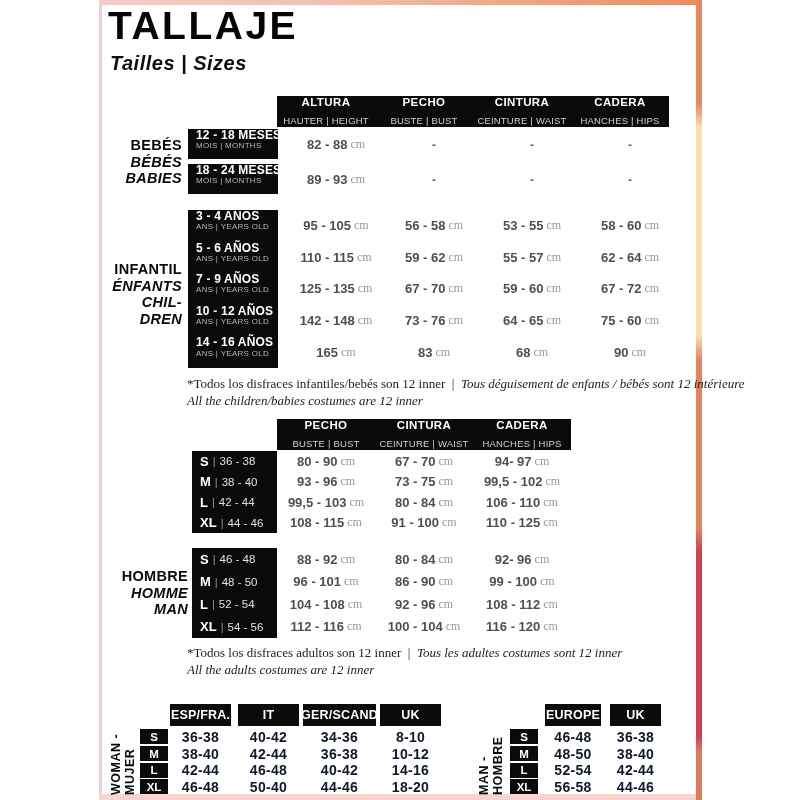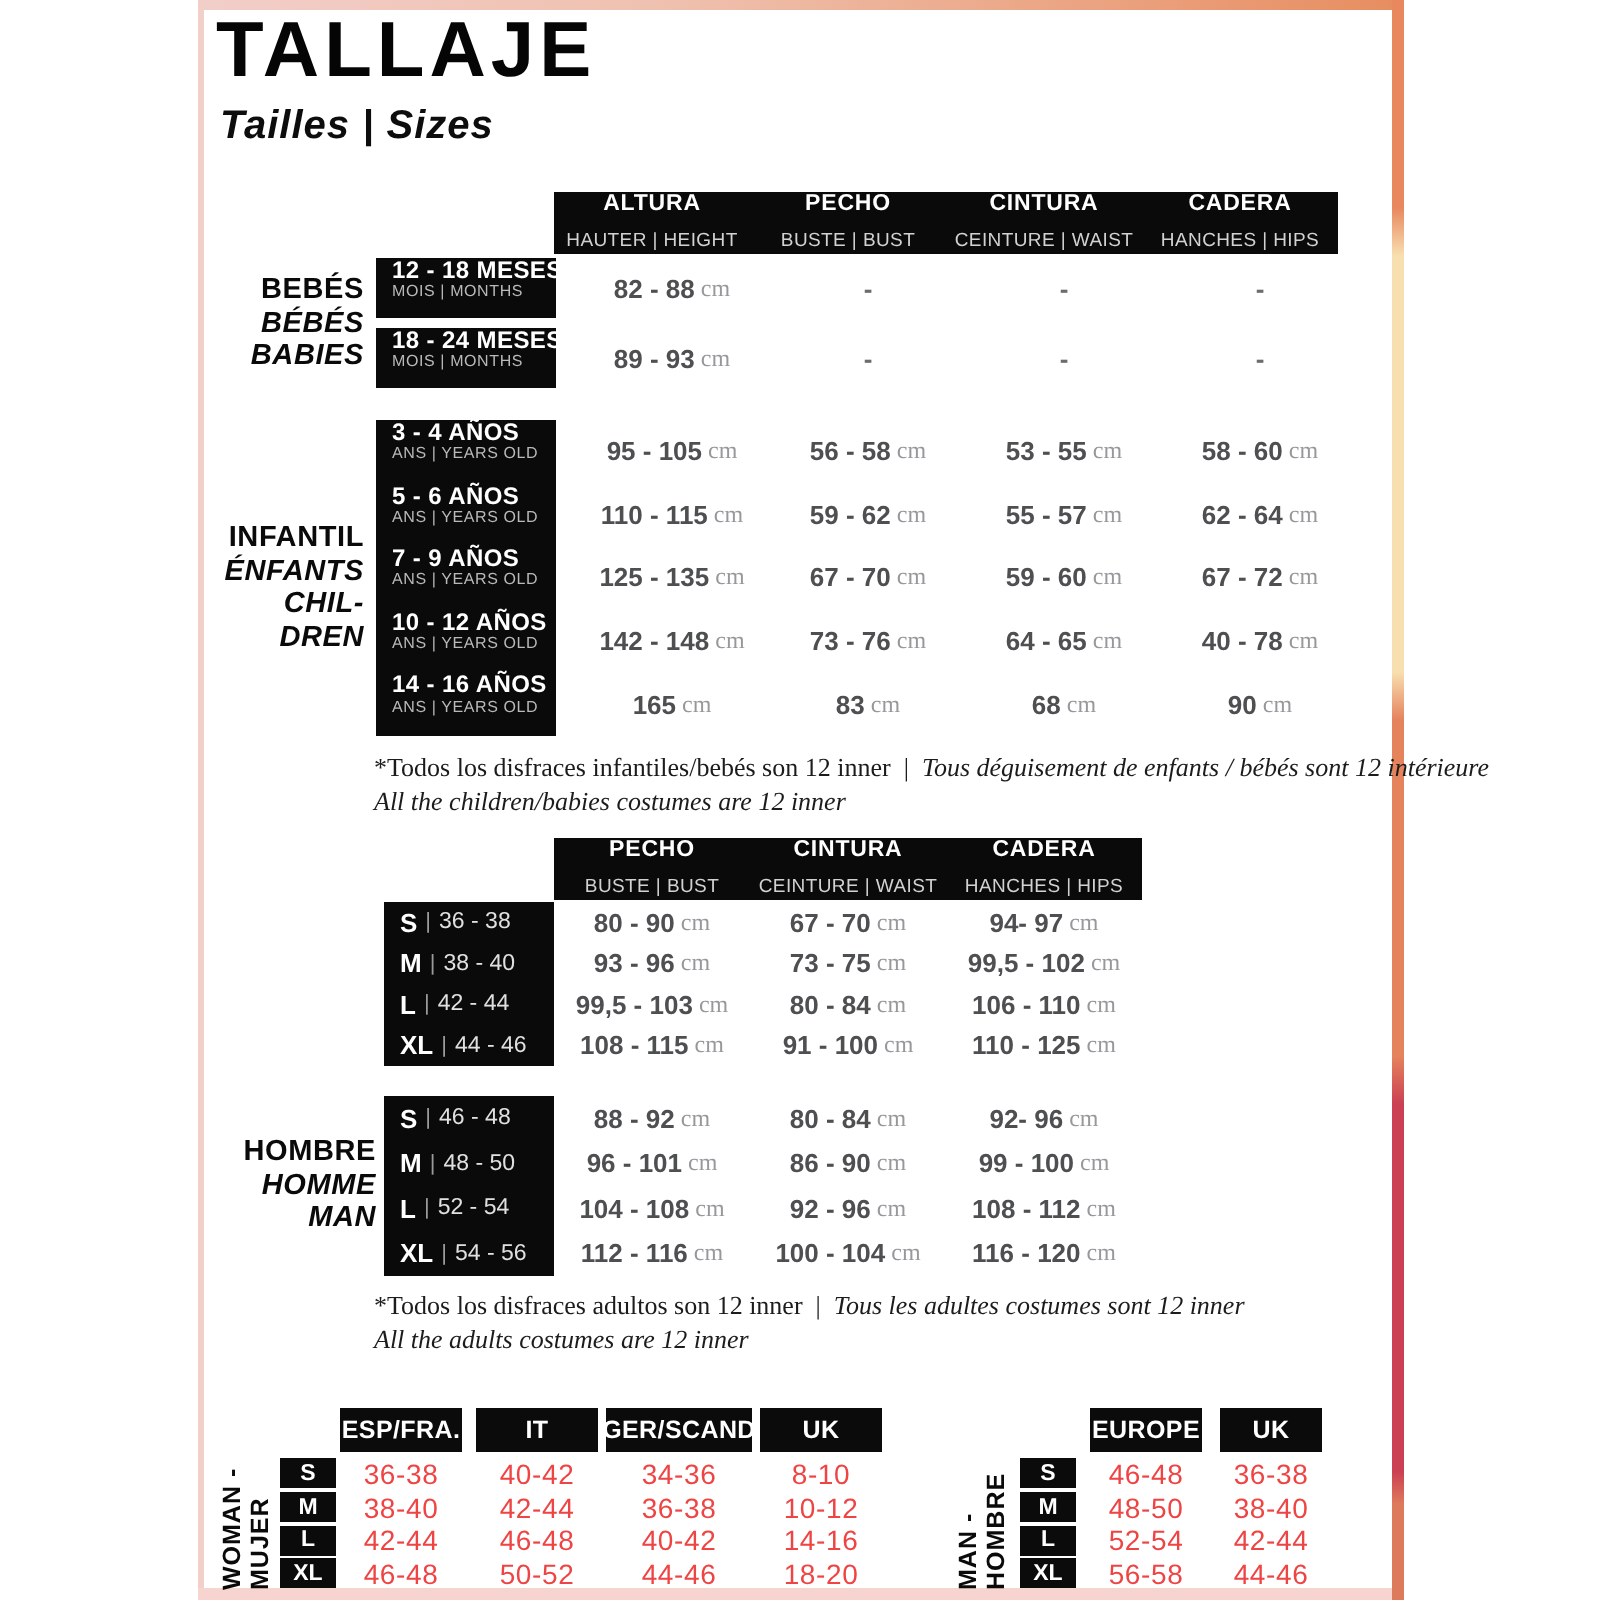--- a/index.html
+++ b/index.html
@@ -41,21 +41,21 @@
   .grp .it{font-style:italic;}
 
   
   .fnote{position:absolute;font-family:"Liberation Serif", serif;font-size:13px;line-height:16.5px;color:#1c1c1c;white-space:nowrap;}
   .it{font-style:italic;}
 
   
   .bx{position:absolute;background:#0b0b0b;color:#ffffff;display:flex;align-items:center;justify-content:center;font-weight:bold;white-space:nowrap;}
   .bx.hd{font-size:12.5px;letter-spacing:0.2px;}
   .bx.sz2{font-size:11.5px;}
-  .bval{position:absolute;display:flex;align-items:center;justify-content:center;font-weight:normal;font-size:14px;color:#ef4444;letter-spacing:0.3px;white-space:nowrap;}
+  .bval{position:absolute;display:flex;align-items:center;justify-content:center;font-weight:bold;font-size:14px;color:#0f172a;letter-spacing:0.3px;white-space:nowrap;}
   .vlabel{position:absolute;writing-mode:vertical-rl;transform:rotate(180deg);display:flex;align-items:center;justify-content:center;font-weight:bold;font-size:12.5px;letter-spacing:0.5px;color:#0a0a0a;}
 </style>
 </head>
 <body>
 
 <div id="page">
 
   <div class="frame" id="frame-left" style="left: 99px; top: 0px; width: 3px; height: 800px; background: rgb(243, 207, 202);"></div>
   <div class="frame" id="frame-top" style="left: 99px; top: 0px; width: 597px; height: 5px; background: linear-gradient(to right, rgb(242, 206, 201) 0%, rgb(239, 192, 174) 40%, rgb(231, 142, 97) 100%);"></div>
   <div class="frame" id="frame-right" style="left: 696px; top: 0px; width: 6px; height: 800px; background: linear-gradient(rgb(232, 136, 95) 0%, rgb(232, 136, 95) 13%, rgb(248, 223, 176) 16%, rgb(248, 223, 176) 42%, rgb(229, 131, 93) 45%, rgb(229, 131, 93) 66%, rgb(203, 65, 83) 69%, rgb(203, 65, 83) 92%, rgb(222, 122, 92) 94%, rgb(222, 122, 92) 100%);"></div>
@@ -302,21 +302,21 @@
       </div>
       <div class="cell">
         <span class="num">73 - 76</span>
         <span class="unit">cm</span>
       </div>
       <div class="cell">
         <span class="num">64 - 65</span>
         <span class="unit">cm</span>
       </div>
       <div class="cell">
-        <span class="num">40 - 78</span>
+        <span class="num">75 - 60</span>
         <span class="unit">cm</span>
       </div>
     </div>
     <div class="vals" style="left: 287px; top: 336.4px; width: 392px; height: 31.6px; grid-template-columns: repeat(4, 1fr);">
       <div class="cell">
         <span class="num">165</span>
         <span class="unit">cm</span>
       </div>
       <div class="cell">
         <span class="num">83</span>
@@ -457,21 +457,21 @@
     <div class="bval" style="left: 238px; top: 745px; width: 61px; height: 17px;">42-44</div>
     <div class="bval" style="left: 303px; top: 745px; width: 73px; height: 17px;">36-38</div>
     <div class="bval" style="left: 380px; top: 745px; width: 61px; height: 17px;">10-12</div>
     <div class="bx sz2" style="left: 140px; top: 762.5px; width: 28px; height: 15px;">L</div>
     <div class="bval" style="left: 170px; top: 761.5px; width: 61px; height: 17px;">42-44</div>
     <div class="bval" style="left: 238px; top: 761.5px; width: 61px; height: 17px;">46-48</div>
     <div class="bval" style="left: 303px; top: 761.5px; width: 73px; height: 17px;">40-42</div>
     <div class="bval" style="left: 380px; top: 761.5px; width: 61px; height: 17px;">14-16</div>
     <div class="bx sz2" style="left: 140px; top: 779px; width: 28px; height: 15px;">XL</div>
     <div class="bval" style="left: 170px; top: 778px; width: 61px; height: 17px;">46-48</div>
-    <div class="bval" style="left: 238px; top: 778px; width: 61px; height: 17px;">50-52</div>
+    <div class="bval" style="left: 238px; top: 778px; width: 61px; height: 17px;">50-40</div>
     <div class="bval" style="left: 303px; top: 778px; width: 73px; height: 17px;">44-46</div>
     <div class="bval" style="left: 380px; top: 778px; width: 61px; height: 17px;">18-20</div>
     <div class="bx hd" style="left: 545px; top: 704px; width: 56px; height: 22px;">EUROPE</div>
     <div class="bx hd" style="left: 610px; top: 704px; width: 51px; height: 22px;">UK</div>
     <div class="bx sz2" style="left: 510px; top: 729px; width: 28px; height: 15px;">S</div>
     <div class="bval" style="left: 545px; top: 728px; width: 56px; height: 17px;">46-48</div>
     <div class="bval" style="left: 610px; top: 728px; width: 51px; height: 17px;">36-38</div>
     <div class="bx sz2" style="left: 510px; top: 746px; width: 28px; height: 15px;">M</div>
     <div class="bval" style="left: 545px; top: 745px; width: 56px; height: 17px;">48-50</div>
     <div class="bval" style="left: 610px; top: 745px; width: 51px; height: 17px;">38-40</div>

